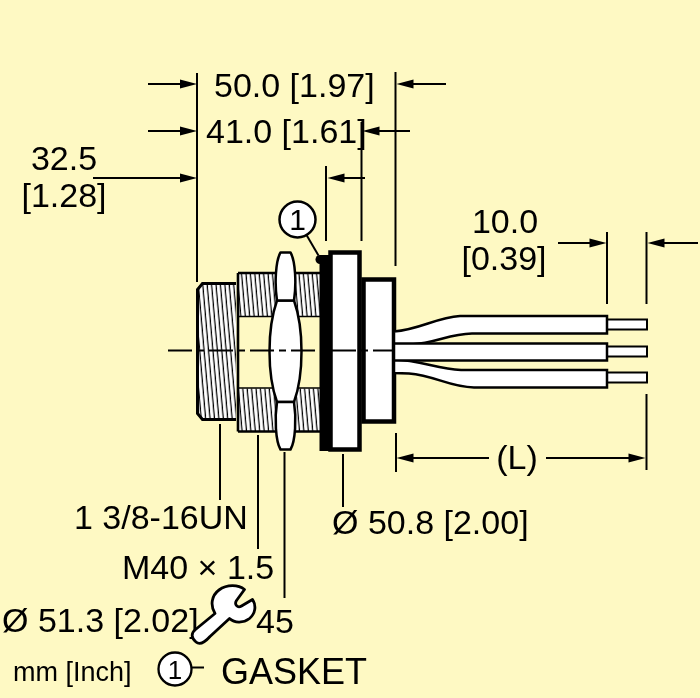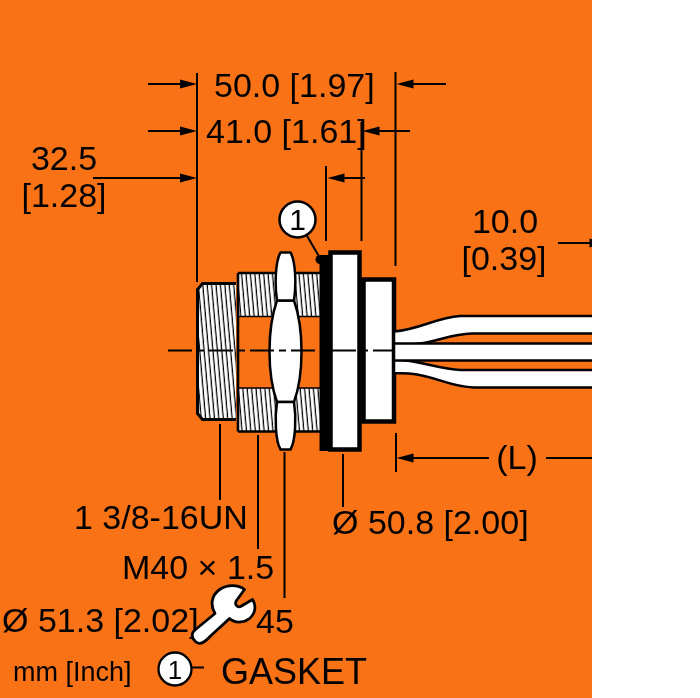--- a/index.html
+++ b/index.html
@@ -1,16 +1,16 @@
 <!DOCTYPE html>
 <html><head>
 <meta charset="utf-8">
 <style>
   html,body{margin:0;padding:0;background:#ffffff;}
-  .canvas{position:relative;width:592px;height:698px;background:#f97316;overflow:hidden;}
+  .canvas{position:relative;width:700px;height:698px;background:#fef9c3;overflow:hidden;}
   svg{display:block;}
   text{font-family:"Liberation Sans", sans-serif;fill:#000;}
   .dim-text{font-size:34px;}
   .small-text{font-size:27px;}
   .legend-text{font-size:36px;}
   .callout-num{font-size:30px;}
   .legend-num{font-size:26px;}
   .thin{stroke:#000;stroke-width:2;fill:none;}
   .leader{stroke:#000;stroke-width:2;fill:none;}
   .outline{stroke:#000;fill:none;}

